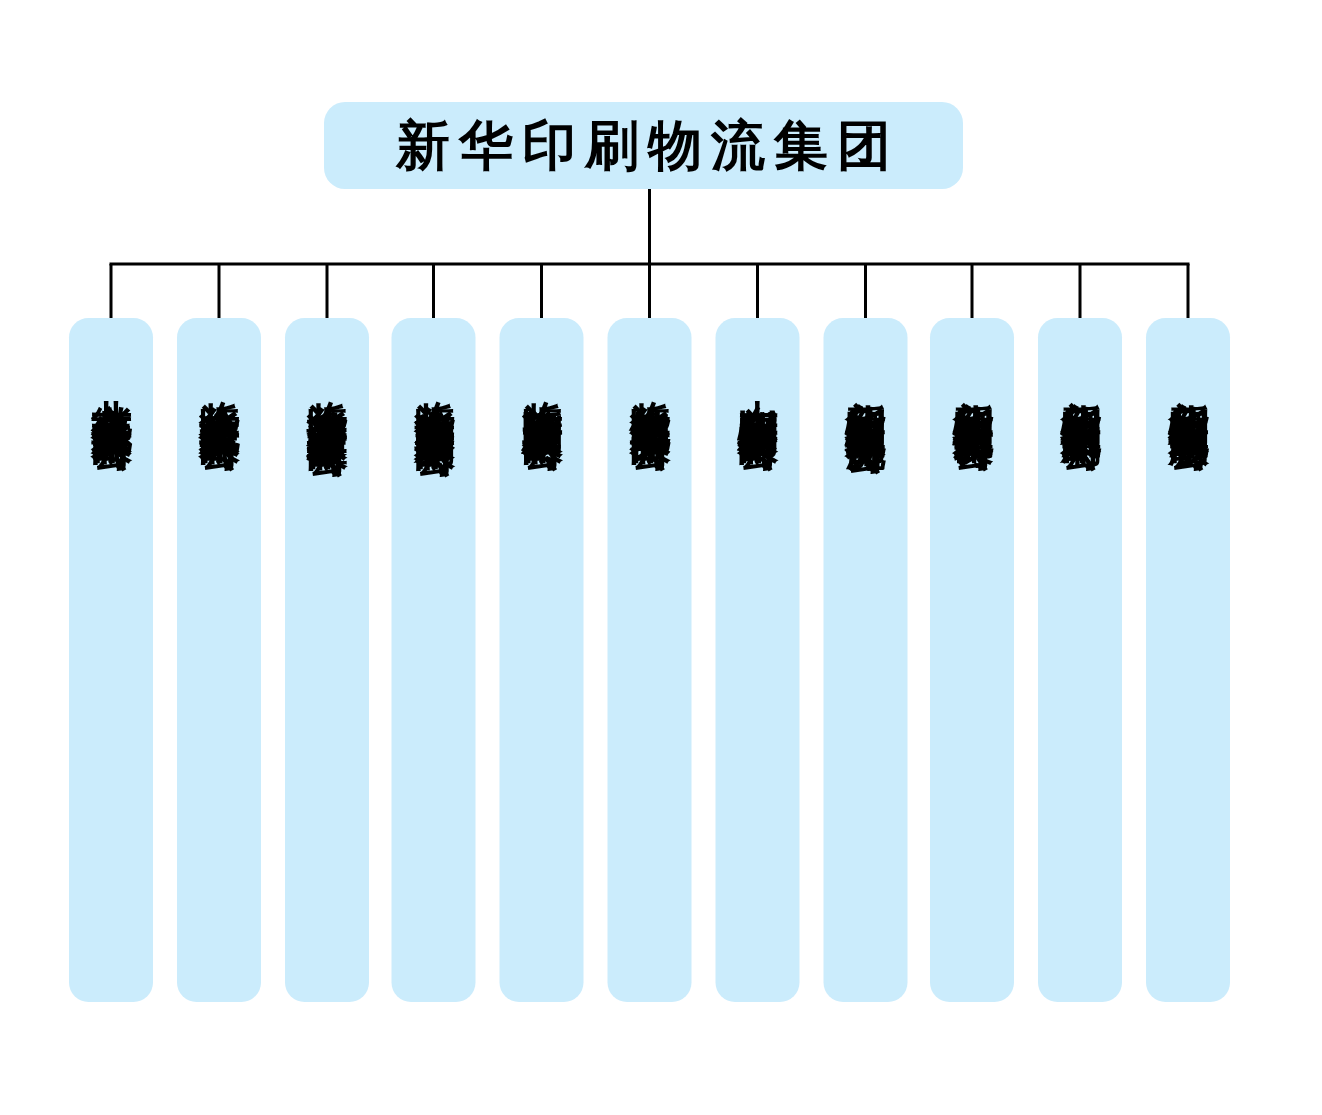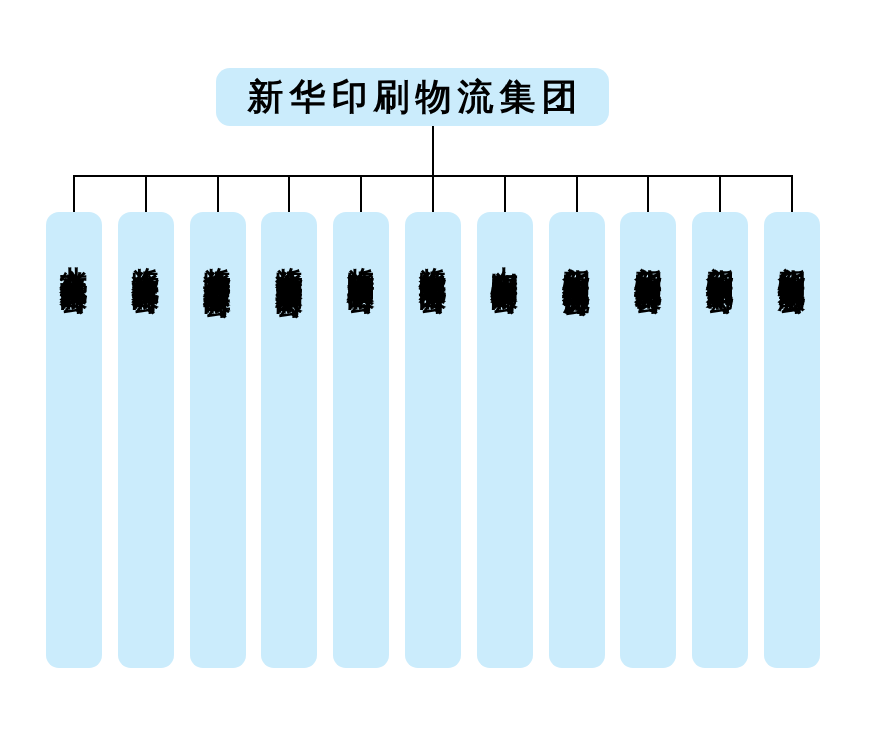--- a/index.html
+++ b/index.html
@@ -19,21 +19,21 @@
     width: 881px;
     height: 743px;
     background: var(--canvas-bg);
     overflow: hidden;
   }
   
   .root-box {
     position: absolute;
     left: 216px;
     top: 68px;
-    width: 393px;
+    width: 426px;
     height: 58px;
     background: var(--box-fill);
     border-radius: 14px;
     display: flex;
     align-items: center;
     justify-content: center;
   }
   .root-label {
     font-size: 36px;
     font-weight: bold;

